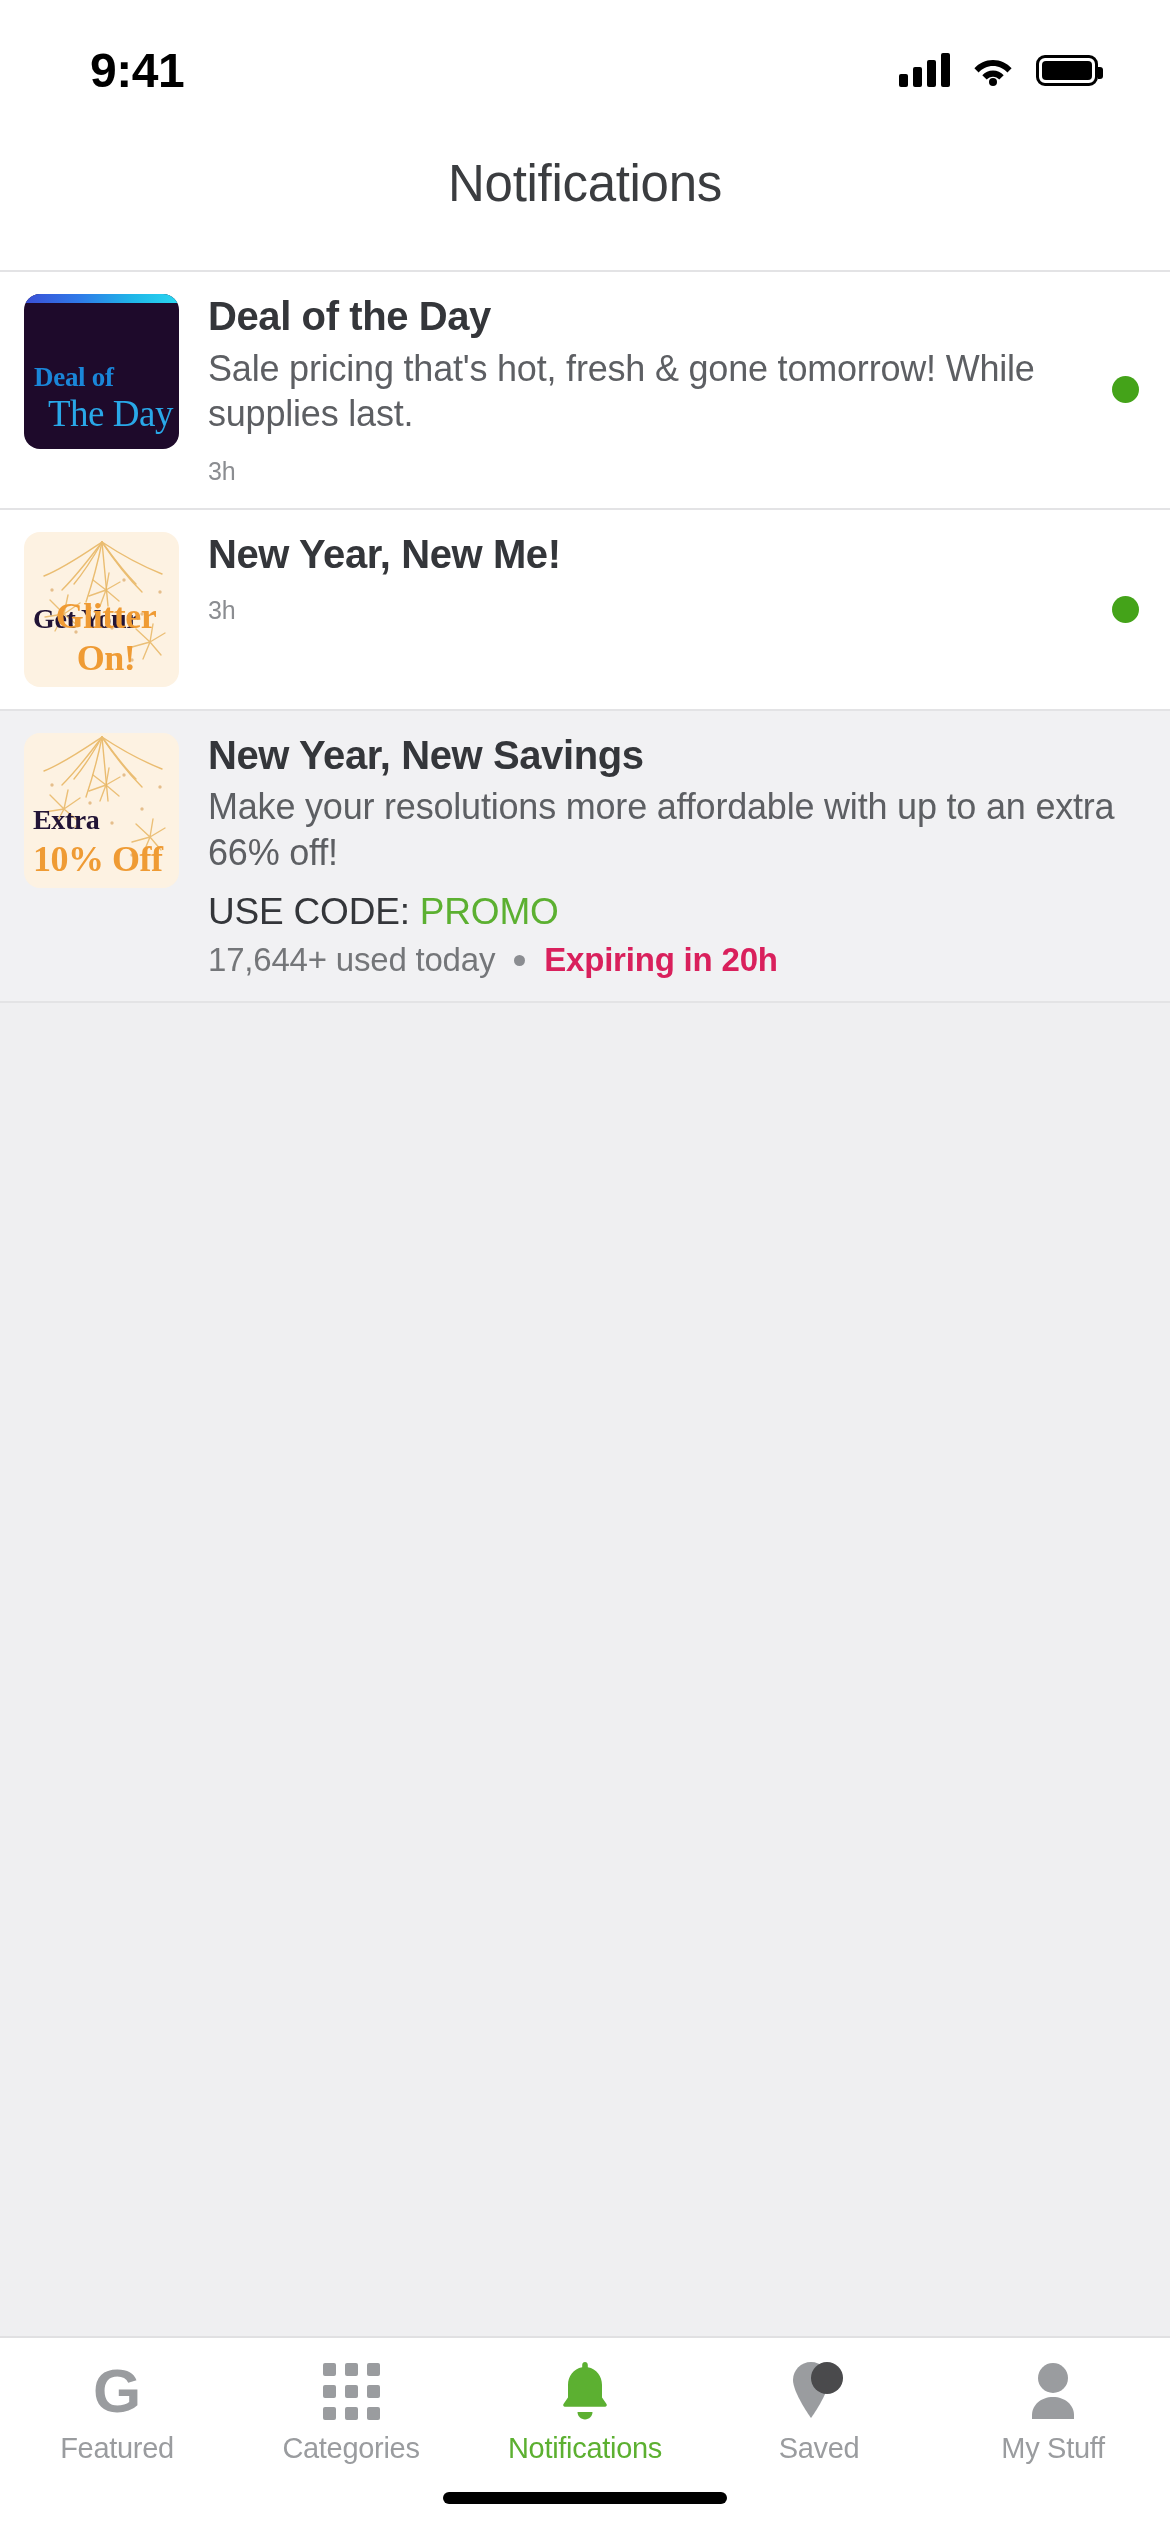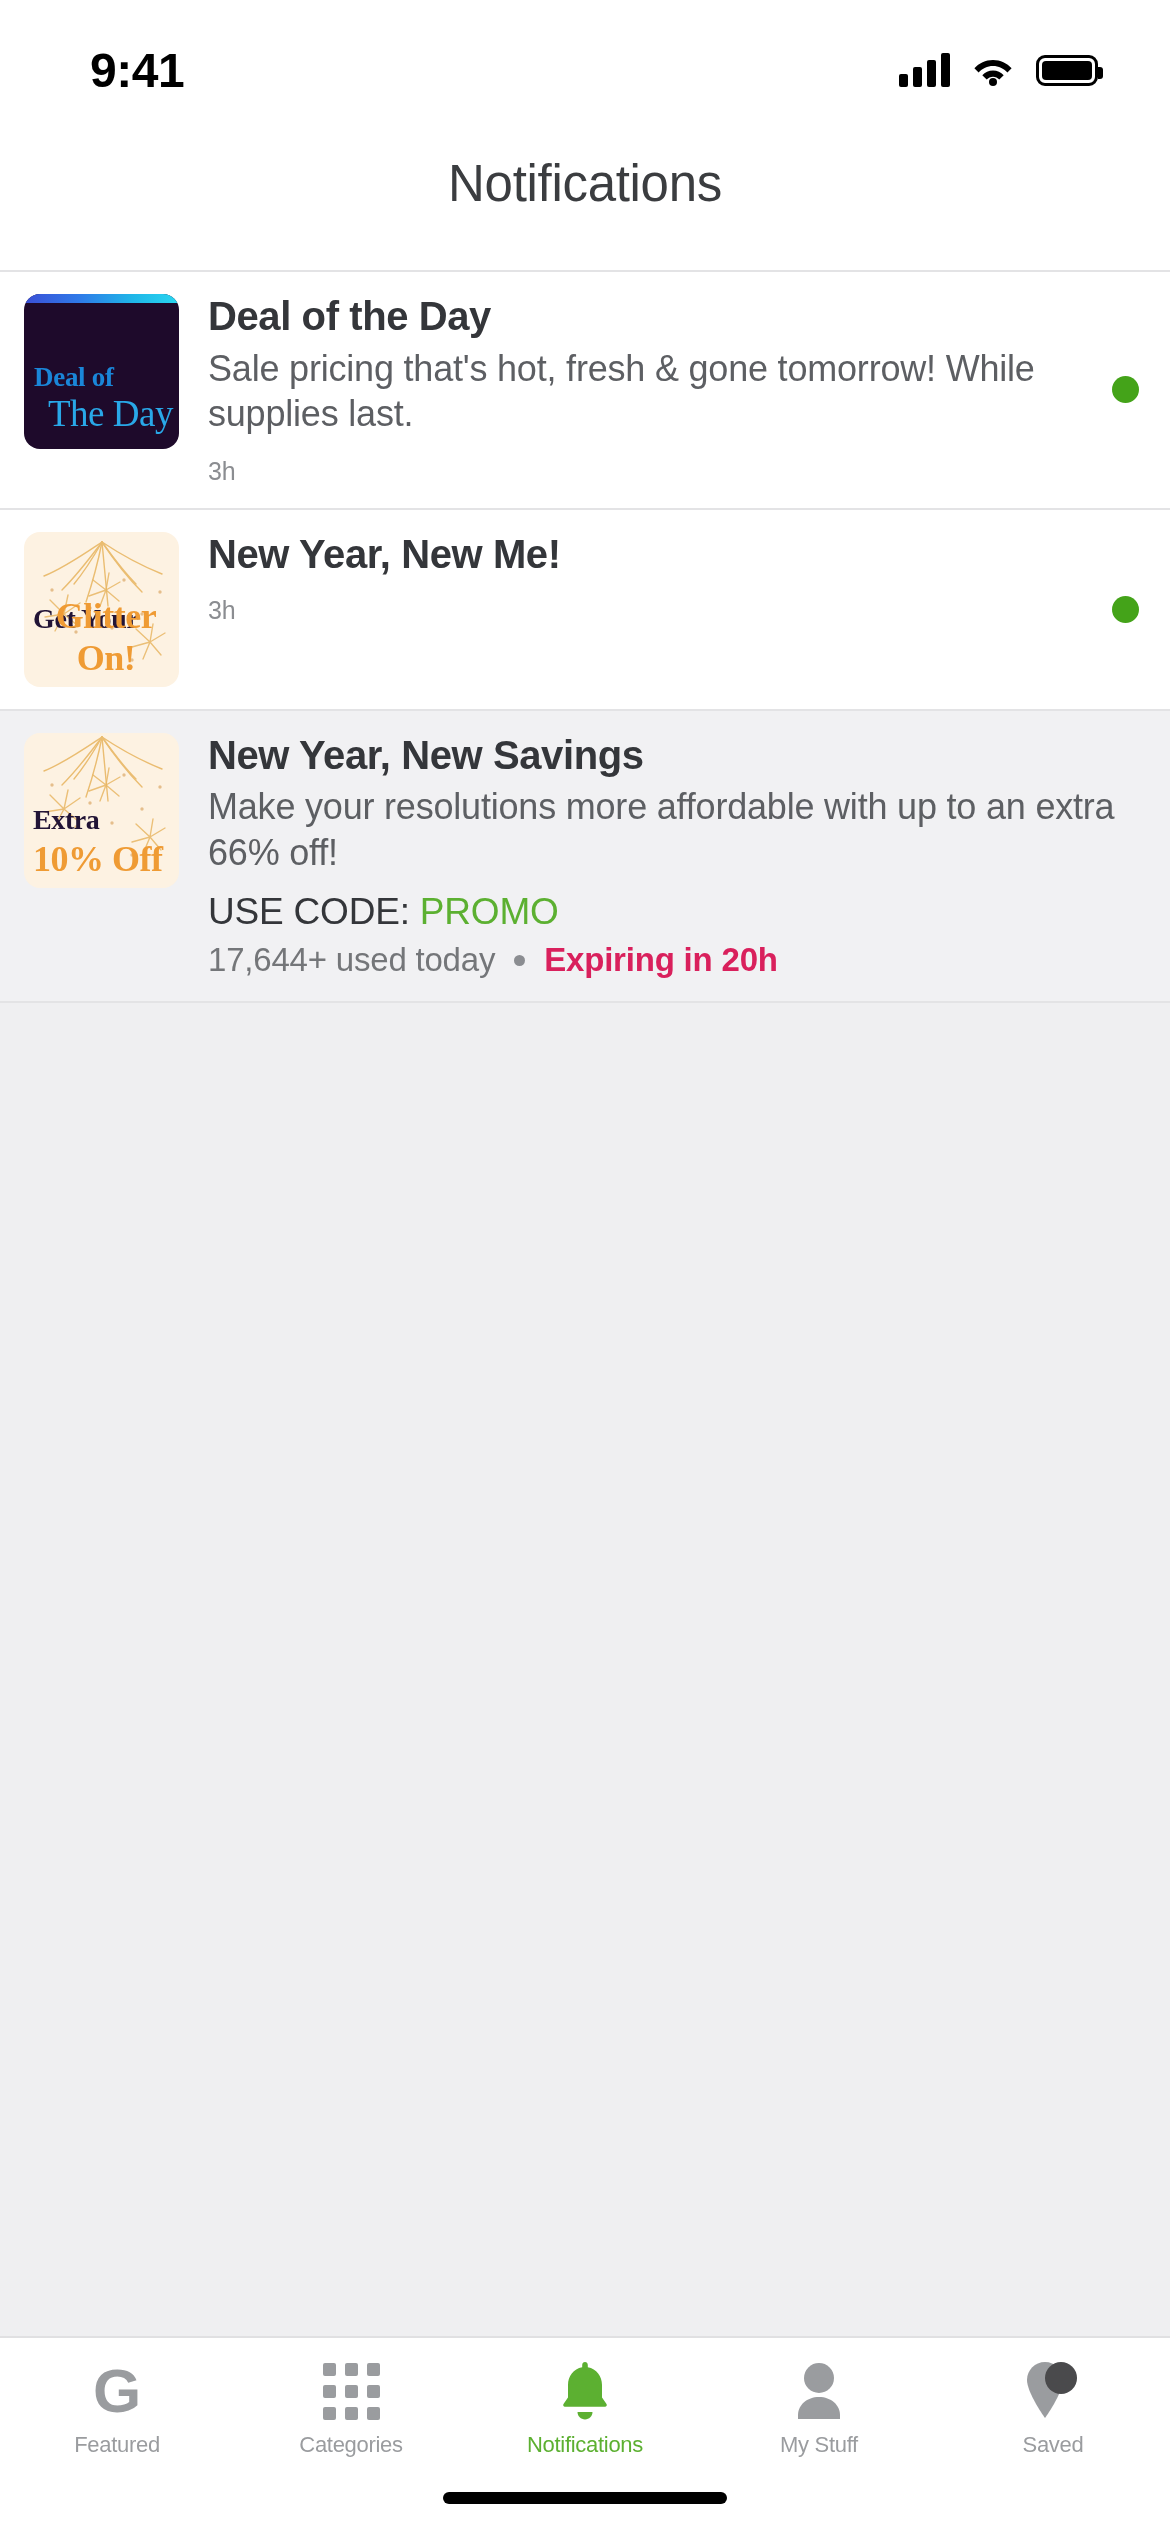--- a/index.html
+++ b/index.html
@@ -163,21 +163,21 @@
     background:#ffffff;
     border-top:2px solid #e0e0e2;
     display:flex; align-items:flex-start;
     padding-top:22px;
   }
   .tab {
     flex:1;
     display:flex; flex-direction:column; align-items:center; gap:10px;
   }
   .tab .ic { height:62px; display:flex; align-items:center; justify-content:center; }
-  .tab .lbl { font-size:22px; color:#9a9c9f; letter-spacing:-0.3px; }
+  .tab .lbl { font-size:29px; color:#9a9c9f; letter-spacing:-0.3px; }
   .tab.active .lbl { color:#5cb031; }
 
   .g-logo {
     font-size:62px; font-weight:700; color:#9a9c9f;
     font-family:"Liberation Sans", sans-serif; line-height:1;
   }
   .grid-ic { display:grid; grid-template-columns:repeat(3,13px); gap:9px; }
   .grid-ic i { display:block; width:13px; height:13px; background:#9a9c9f; border-radius:2px; }
 
   .homebar {
@@ -357,34 +357,34 @@
         <svg width="56" height="62" viewBox="0 0 56 62">
           <path d="M28 2c1.6 0 2.8 1.3 2.8 2.9v2.4C39.6 8.9 45 16.2 45 25v12.5l4.5 6.5c.8 1.2 0 2.8-1.5 2.8H8c-1.5 0-2.3-1.6-1.5-2.8L11 37.5V25c0-8.8 5.4-16.1 14.2-17.7V4.9C25.2 3.3 26.4 2 28 2z" fill="#5cb031"></path>
           <path d="M20.5 52h15c0 4.1-3.4 7.4-7.5 7.4S20.5 56.1 20.5 52z" fill="#5cb031"></path>
         </svg>
       </div>
       <div class="lbl">Notifications</div>
     </div>
 
     <div class="tab">
       <div class="ic">
+        <svg width="60" height="62" viewBox="0 0 60 62">
+          <path d="M22 2C12 2 4 10 4 20c0 13 18 38 18 38s18-25 18-38C40 10 32 2 22 2z" fill="#9a9c9f"></path>
+          <circle cx="38" cy="18" r="16" fill="#4a4a4c"></circle>
+        </svg>
+      </div>
+      <div class="lbl">Saved</div>
+    </div>
+
+    <div class="tab">
+      <div class="ic">
         <svg width="54" height="60" viewBox="0 0 54 60">
           <circle cx="27" cy="17" r="15" fill="#9a9c9f"></circle>
           <path d="M27 36c-12 0-21 8-21 18v4h42v-4c0-10-9-18-21-18z" fill="#9a9c9f"></path>
         </svg>
       </div>
       <div class="lbl">My Stuff</div>
     </div>
 
-    <div class="tab">
-      <div class="ic">
-        <svg width="60" height="62" viewBox="0 0 60 62">
-          <path d="M22 2C12 2 4 10 4 20c0 13 18 38 18 38s18-25 18-38C40 10 32 2 22 2z" fill="#9a9c9f"></path>
-          <circle cx="38" cy="18" r="16" fill="#4a4a4c"></circle>
-        </svg>
-      </div>
-      <div class="lbl">Saved</div>
-    </div>
-
   </div>
 
   <div class="homebar"></div>
 </div>
 
 </body></html>

